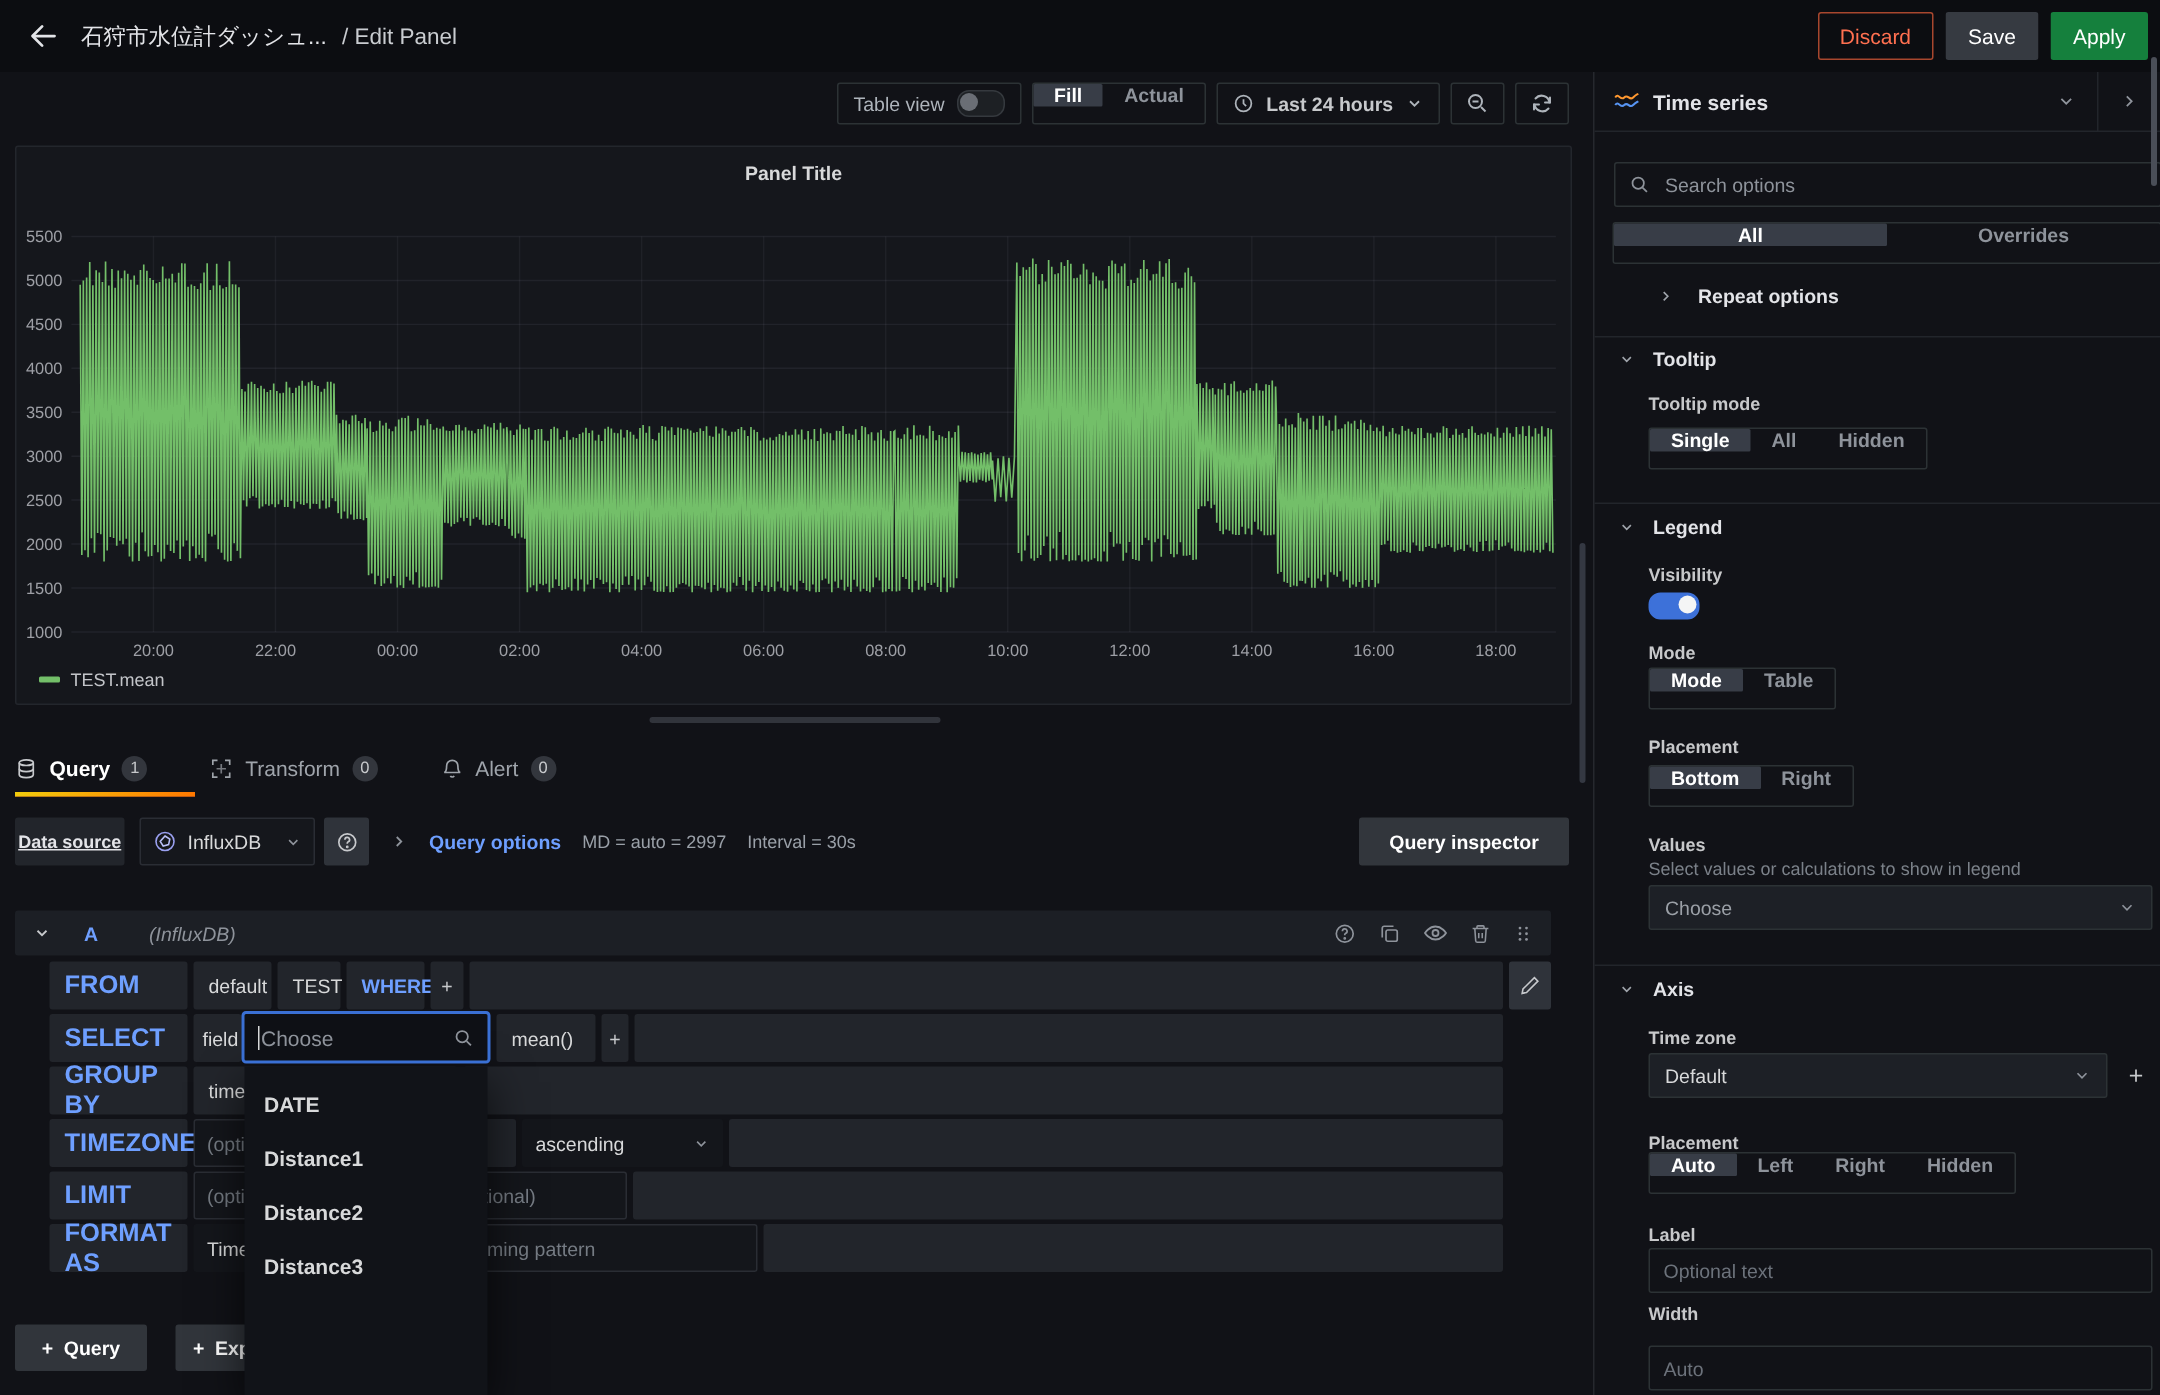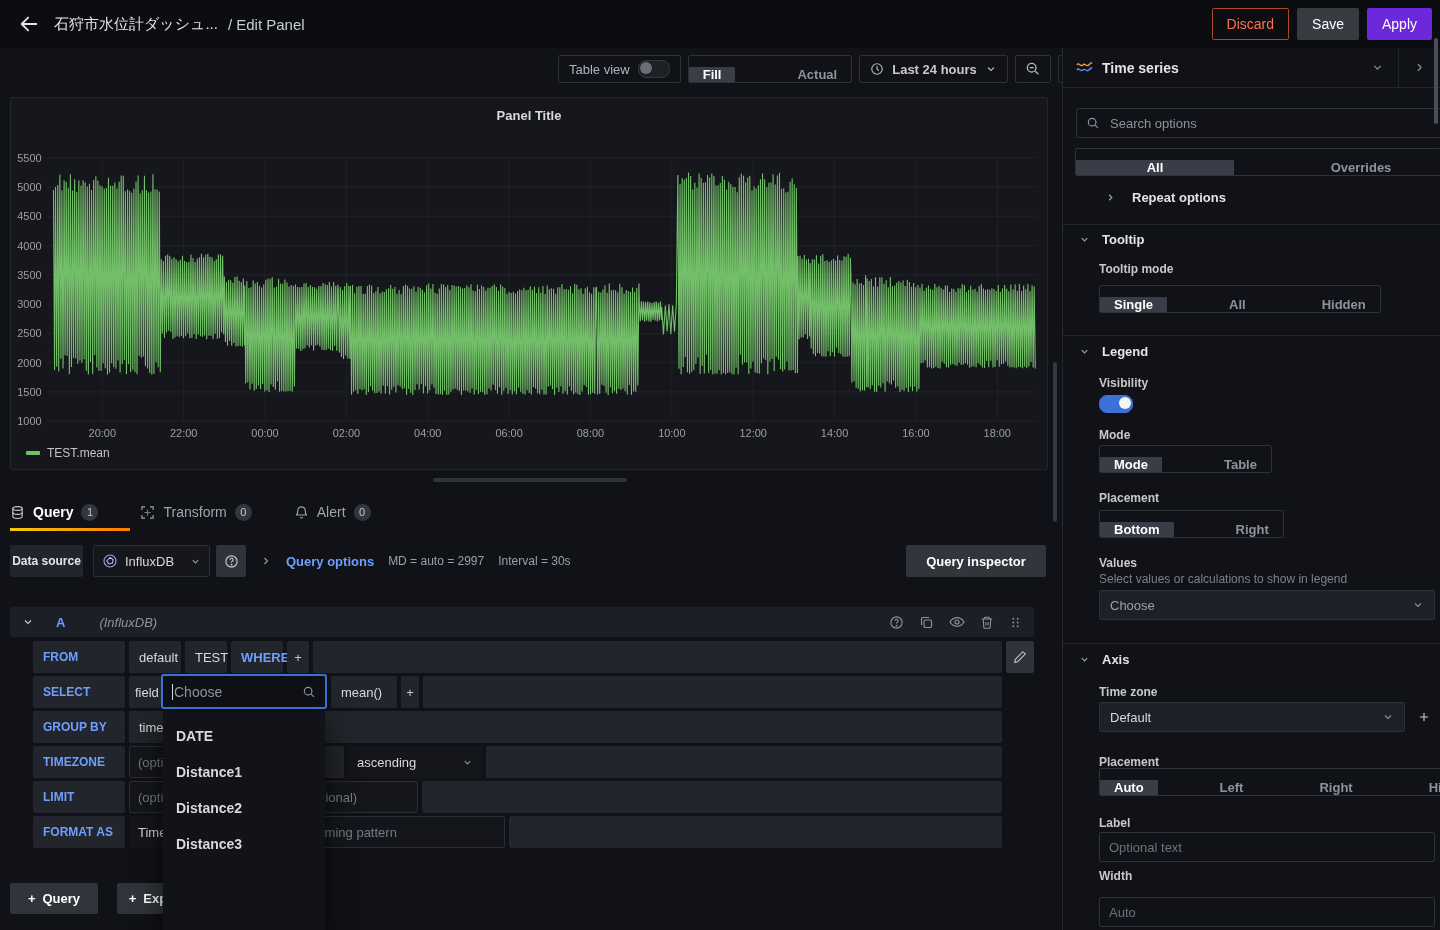--- a/index.html
+++ b/index.html
@@ -9,31 +9,31 @@
   .topbar{position:absolute;left:0;top:0;width:1440px;height:48px;background:#0c0d11;display:flex;align-items:center;}
   .back-btn{background:none;border:none;margin-left:14px;cursor:pointer;padding:4px;}
   .crumb{display:flex;align-items:center;gap:10px;margin-left:10px;}
   .crumb-title{font-size:15px;font-weight:500;color:#e3e4e8;}
   .crumb-sub{font-size:15px;font-weight:500;color:#c9ccd0;}
   .topbar-actions{margin-left:auto;margin-right:8px;display:flex;gap:8px;}
   .btn{height:32px;border-radius:2px;font-size:14px;font-weight:500;padding:0 14px;cursor:pointer;
     font-family:inherit;border:1px solid transparent;}
   .btn-discard{background:transparent;color:#ff7050;border-color:#a8472e;}
   .btn-save{background:#363a41;color:#fff;}
-  .btn-apply{background:#6d28d9;color:#fff;}
+  .btn-apply{background:#15803d;color:#fff;}
   
   .view-toolbar{position:absolute;top:55px;left:558px;height:28px;display:flex;gap:7px;align-items:center;}
   .tb-box{height:28px;border:1px solid #2c3235;border-radius:2px;background:#111217;display:flex;
     align-items:center;gap:8px;padding:0 10px;color:#aeb4bb;font-size:13px;cursor:pointer;box-sizing:border-box;}
   .tb-icon-btn{width:36px;justify-content:center;padding:0;gap:0;}
   .toggle{width:30px;height:16px;border-radius:8px;background:#1d2024;border:1px solid #35393e;position:relative;display:inline-block;}
   .toggle .knob{position:absolute;left:1px;top:1px;width:12px;height:12px;border-radius:50%;background:#6a6e75;}
   .toggle.on{background:#3d71d9;border-color:#3d71d9;}
   .toggle.on .knob{left:auto;right:1px;background:#f4f5f5;}
-  .seg-group{display:inline-flex;height:28px;border:1px solid #2c3235;border-radius:2px;background:#111217;box-sizing:border-box;align-items:flex-end;gap:48px;}
+  .seg-group{display:inline-flex;height:28px;border:1px solid #2c3235;border-radius:2px;background:#111217;box-sizing:border-box;align-items:flex-start;}
   .seg-opt{display:flex;align-items:center;padding:0 14px;font-size:13px;font-weight:600;color:#8e939b;cursor:pointer;}
   .seg-opt.sel{background:#383d47;color:#fff;border-radius:1px;}
   .time-text{font-weight:600;color:#c7c9cc;}
   
   .panel{position:absolute;left:10px;top:97px;width:1038px;height:373px;background:#15171c;
     border:1px solid #23262c;border-radius:2px;box-sizing:border-box;}
   .panel-title{position:absolute;left:0;top:10px;width:100%;text-align:center;font-size:13px;font-weight:600;color:#d8d9da;}
   #chart-svg{position:absolute;left:0;top:0;width:100%;height:100%;}
   .legend-row{position:absolute;left:15px;top:348px;display:flex;align-items:center;gap:7px;cursor:pointer;}
   .legend-swatch{width:14px;height:4px;border-radius:1px;background:#73bf69;}
@@ -44,41 +44,41 @@
   .editor-tabs{position:absolute;left:10px;top:499px;display:flex;align-items:center;height:26px;}
   .etab{display:flex;align-items:center;gap:8px;margin-right:42px;cursor:pointer;color:#9fa4ab;}
   .etab .tlabel{font-size:14px;font-weight:500;}
   .etab.active .tlabel{color:#fff;font-weight:600;}
   .badge{min-width:17px;height:17px;border-radius:9px;background:#33363d;color:#c7c9cc;font-size:11px;
     display:flex;align-items:center;justify-content:center;padding:0 4px;box-sizing:border-box;}
   .tab-underline{position:absolute;left:10px;top:528px;width:120px;height:3px;background:#f05a28;
     background-image:linear-gradient(90deg,#f2cc0c,#ff7800);}
   
   .ds-label{position:absolute;left:10px;top:545px;width:73px;height:32px;background:#22252b;border-radius:2px;
-    display:flex;align-items:center;justify-content:center;font-size:12px;font-weight:600;color:#e3e4e8;box-sizing:border-box;}
+    display:flex;align-items:center;justify-content:center;font-size:12px;font-weight:600;color:#e3e4e8;box-sizing:border-box;text-decoration:underline;}
   .ds-select{position:absolute;left:93px;top:545px;width:117px;height:32px;background:#15171c;border:1px solid #2a2d34;
     border-radius:2px;display:flex;align-items:center;gap:7px;padding:0 8px;box-sizing:border-box;cursor:pointer;}
   .ds-select .dsv{font-size:13px;font-weight:500;color:#d8d9da;}
   .ds-help{position:absolute;left:216px;top:545px;width:30px;height:32px;background:#2f333a;border-radius:2px;
     display:flex;align-items:center;justify-content:center;cursor:pointer;}
   .ds-opts{position:absolute;left:260px;top:545px;height:32px;display:flex;align-items:center;gap:14px;}
   .qo-link{color:#6e9fff;font-size:13px;font-weight:600;cursor:pointer;}
   .qo-meta{color:#9aa0a8;font-size:12px;}
   .ds-inspector{position:absolute;left:906px;top:545px;width:140px;height:32px;background:#32363c;border-radius:2px;
     display:flex;align-items:center;justify-content:center;font-size:13px;font-weight:600;color:#fff;cursor:pointer;}
   
   .q-head{position:absolute;left:10px;top:607px;width:1024px;height:30px;background:#1c1f25;border-radius:2px;
     display:flex;align-items:center;box-sizing:border-box;padding:0 12px;}
   .q-ref{color:#6e9fff;font-weight:700;font-size:13px;margin-left:22px;}
   .q-hint{color:#8e939b;font-style:italic;font-size:13px;margin-left:34px;}
   .q-icons{margin-left:auto;display:flex;align-items:center;gap:15px;}
   .q-icons svg{cursor:pointer;}
   .qrow{position:absolute;left:33px;width:969px;height:32px;display:flex;gap:4px;}
   .qlabel{width:92px;background:#22252b;border-radius:2px;display:flex;align-items:center;padding-left:10px;
-    color:#6e9fff;font-size:12px;font-weight:600;box-sizing:border-box;flex:none;}
+    color:#6e9fff;font-size:17px;font-weight:600;box-sizing:border-box;flex:none;}
   .qbox{background:#22252b;border-radius:2px;display:flex;align-items:center;padding:0 10px;
     color:#d8d9da;font-size:13px;font-weight:500;box-sizing:border-box;flex:none;cursor:pointer;}
   .qbox.blue{color:#6e9fff;font-weight:600;}
   .qbox.plus{justify-content:center;padding:0;color:#c7c9cc;}
   .qinput{background:#14161b;border:1px solid #2a2d34;border-radius:2px;display:flex;align-items:center;
     padding:0 8px;color:#757b83;font-size:13px;box-sizing:border-box;flex:none;overflow:hidden;white-space:nowrap;}
   .qselect{background:#14161b;border-radius:2px;display:flex;align-items:center;justify-content:space-between;
     padding:0 9px;color:#d8d9da;font-size:13px;font-weight:500;box-sizing:border-box;flex:none;cursor:pointer;overflow:hidden;white-space:nowrap;}
   .qfill{flex:1;background:#22252b;border-radius:2px;}
   .qspacer{width:162px;flex:none;visibility:hidden;}

